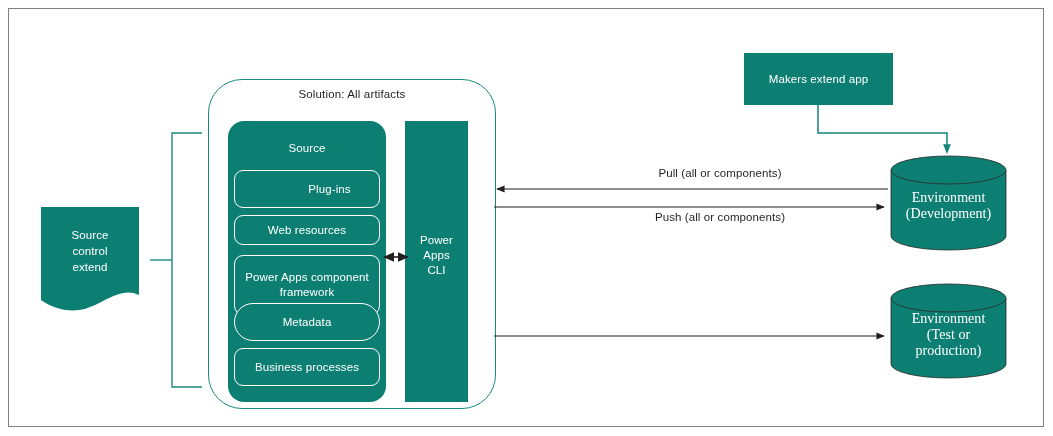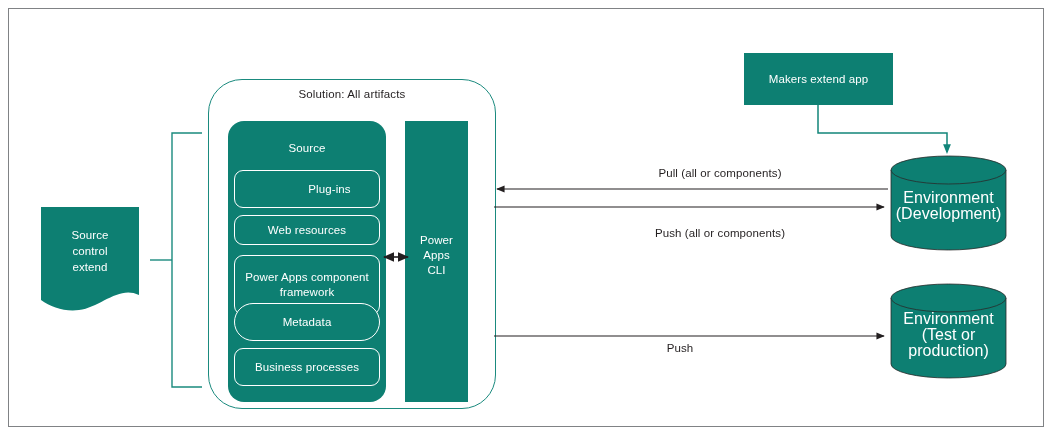--- a/index.html
+++ b/index.html
@@ -143,39 +143,40 @@
   
   .cylinder { width: 117px; }
   #env-dev  { left: 890px; top: 155px; height: 96px; }
   #env-test { left: 890px; top: 283px; height: 96px; }
   .cyl-label {
     position: absolute;
     left: 0;
     width: 117px;
     text-align: center;
     color: #ffffff;
-    font-size: 16px;
+    font-size: 14px;
     line-height: 16px;
     letter-spacing: 0.05px;
     pointer-events: none;
+    font-family: Liberation Serif, serif;
   }
   #env-dev .cyl-label  { top: 35px; }
   #env-test .cyl-label { top: 28px; }
 
   
   #arrows { left: 0; top: 0; width: 1053px; height: 436px; pointer-events: none; }
 
   .arrow-label {
     font-size: 11.5px;
     color: #231f20;
     text-align: center;
     letter-spacing: 0.1px;
   }
   #pull-label { left: 560px; top: 167px; width: 320px; }
-  #push-label { left: 560px; top: 211px; width: 320px; margin-top: 16px; }
+  #push-label { left: 560px; top: 211px; width: 320px; }
   #push2-label { left: 580px; top: 342px; width: 200px; }
 </style>
 </head>
 <body>
 
 <div id="canvas">
 
   <div id="outer-frame" class="abs"></div>
 
   <div id="source-control" class="abs">
@@ -281,15 +282,14 @@
       <line x1="494" y1="207" x2="884" y2="207" stroke="#231f20" stroke-width="1.2" marker-end="url(#arrow-right-black)"></line>
     </g>
 
     <g>
       <line x1="494" y1="336" x2="884" y2="336" stroke="#231f20" stroke-width="1.2" marker-end="url(#arrow-right-black)"></line>
     </g>
   </svg>
 
   <div id="pull-label" class="arrow-label abs">Pull (all or components)</div>
   <div id="push-label" class="arrow-label abs">Push (all or components)</div>
-  <div id="push2-label" class="arrow-label abs">Push</div>
 
 </div>
 
 </body></html>

